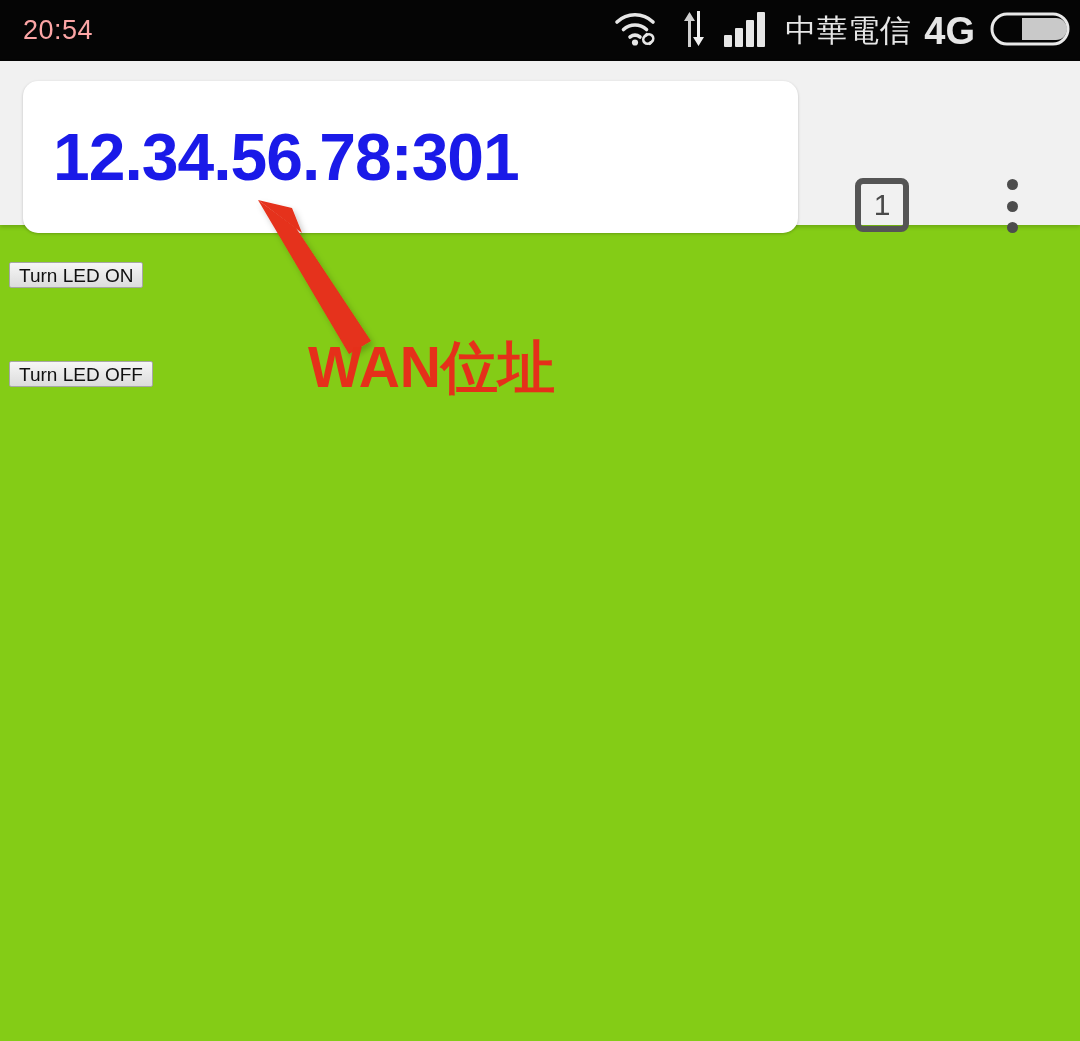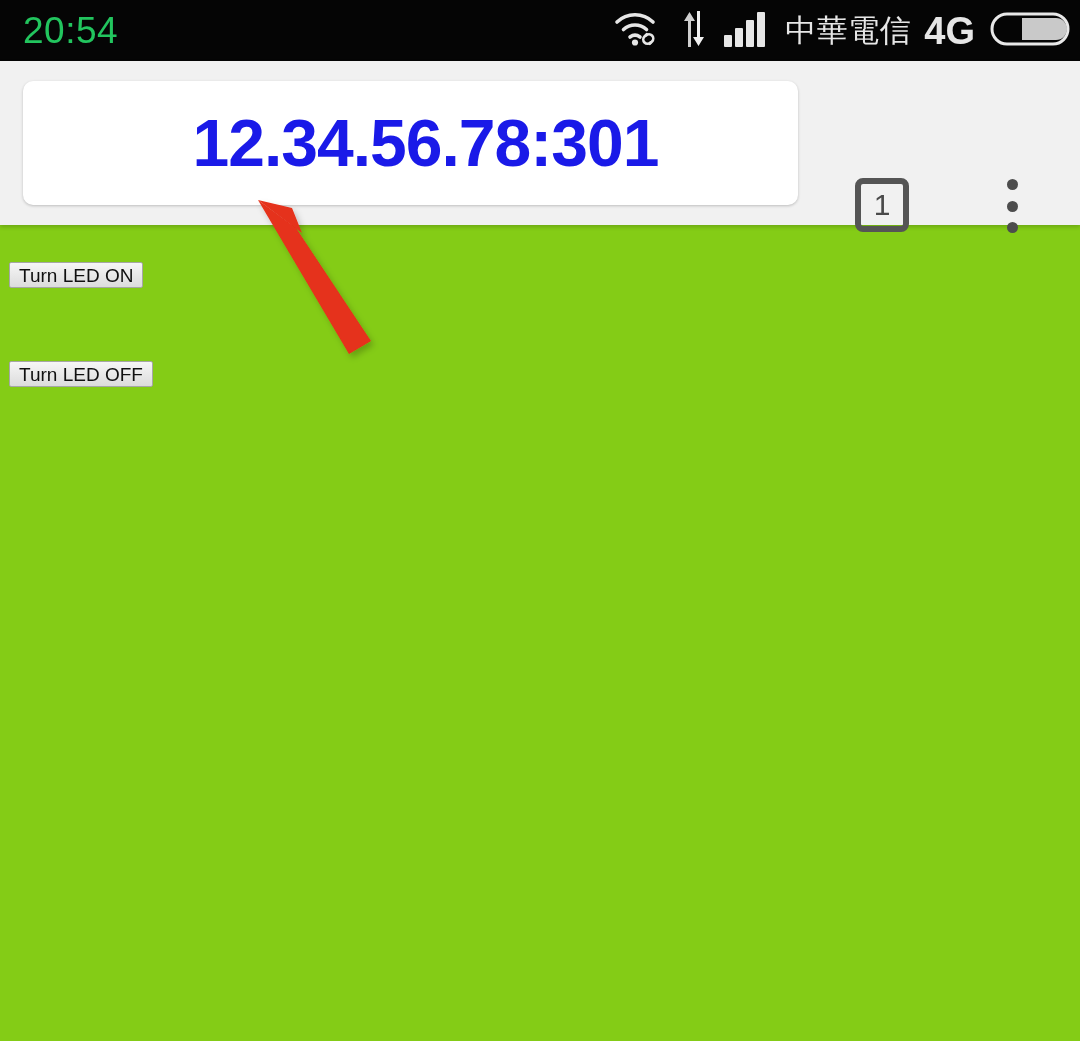--- a/index.html
+++ b/index.html
@@ -20,22 +20,22 @@
   #status-bar {
     position: absolute;
     left: 0; top: 0;
     width: 1080px;
     height: 61px;
     background: #050505;
     display: flex;
     align-items: center;
   }
   #status-clock {
-    color: #22c55e;
-    font-size: 37px;
+    color: #fca5a5;
+    font-size: 27px;
     font-weight: 400;
     letter-spacing: 0.5px;
     margin-left: 23px;
     line-height: 1;
   }
   #status-right {
     position: absolute;
     right: 10px;
     top: 0;
     height: 61px;
@@ -67,28 +67,27 @@
     height: 164px;
     background: #f1f1f1;
     box-shadow: 0 2px 4px rgba(0,0,0,0.18);
     z-index: 5;
   }
   #url-box {
     position: absolute;
     left: 23px;
     top: 20px;
     width: 775px;
-    height: 124px;
+    height: 152px;
     background: #ffffff;
-    border-radius: 10px;
+    border-radius: 15px;
     box-shadow: 0 1px 3px rgba(0,0,0,0.22);
     display: flex;
     align-items: center;
     box-sizing: border-box;
-    justify-content: center;
   }
   #url-text {
     color: #1a1ae8;
     font-size: 66px;
     font-weight: 700;
     letter-spacing: -1px;
     margin-left: 30px;
     white-space: nowrap;
     line-height: 1;
   }
@@ -270,14 +269,15 @@
       <filter id="arrowShadow" x="-30%" y="-30%" width="180%" height="180%">
         <feDropShadow dx="3" dy="4" stdDeviation="3" flood-color="#000000" flood-opacity="0.22"></feDropShadow>
       </filter>
     </defs>
     <g filter="url(#arrowShadow)">
       <path d="M258,200 L296,228 L371,341 L349,354 Z" fill="#e5301a"></path>
       <path d="M258,200 L292,208 L302,233 Z" fill="#e5301a"></path>
     </g>
   </svg>
 
+  <div id="annotation-text">WAN位址</div>
 
 </div>
 
 </body></html>

